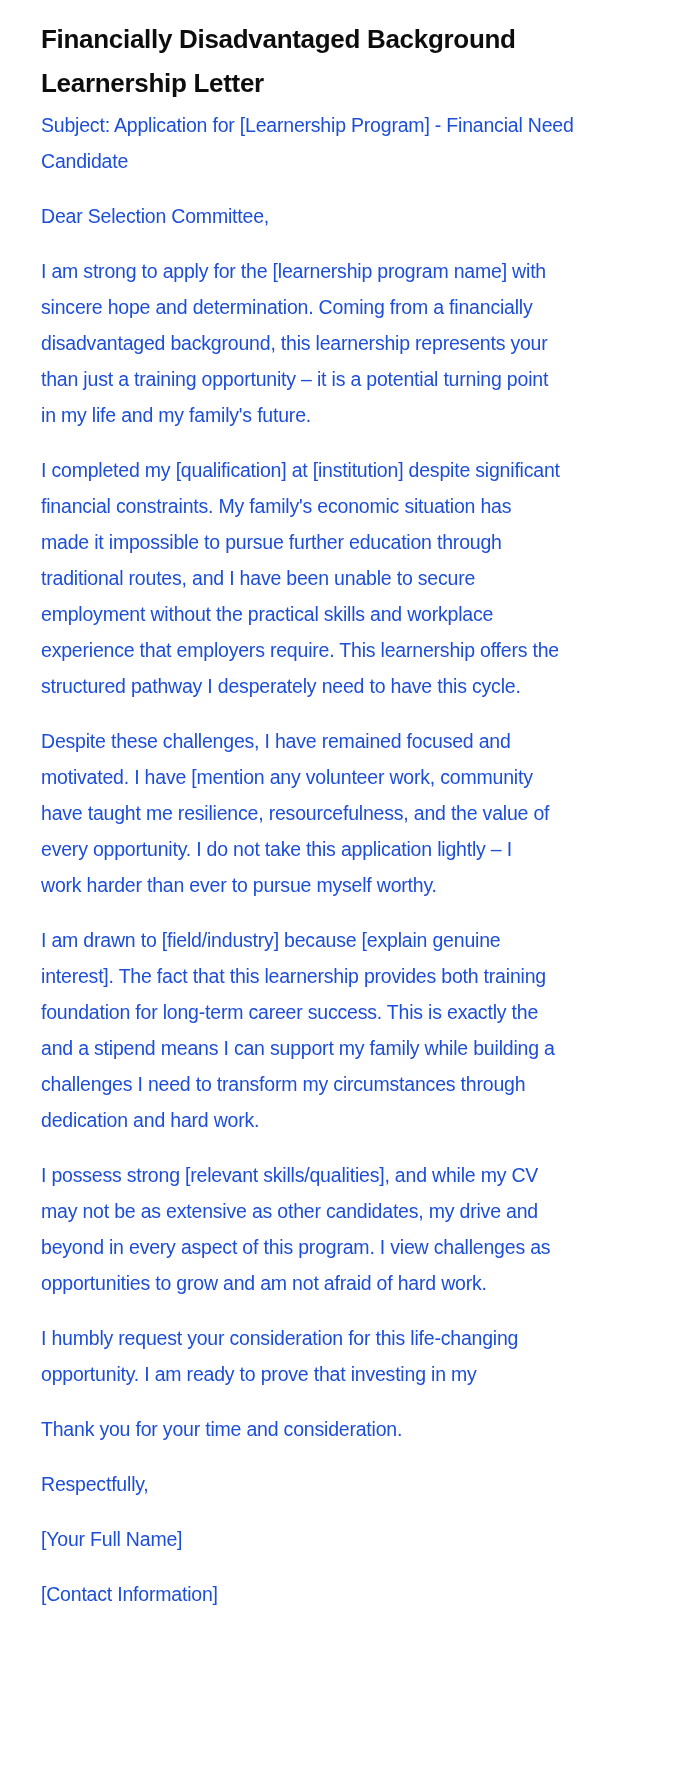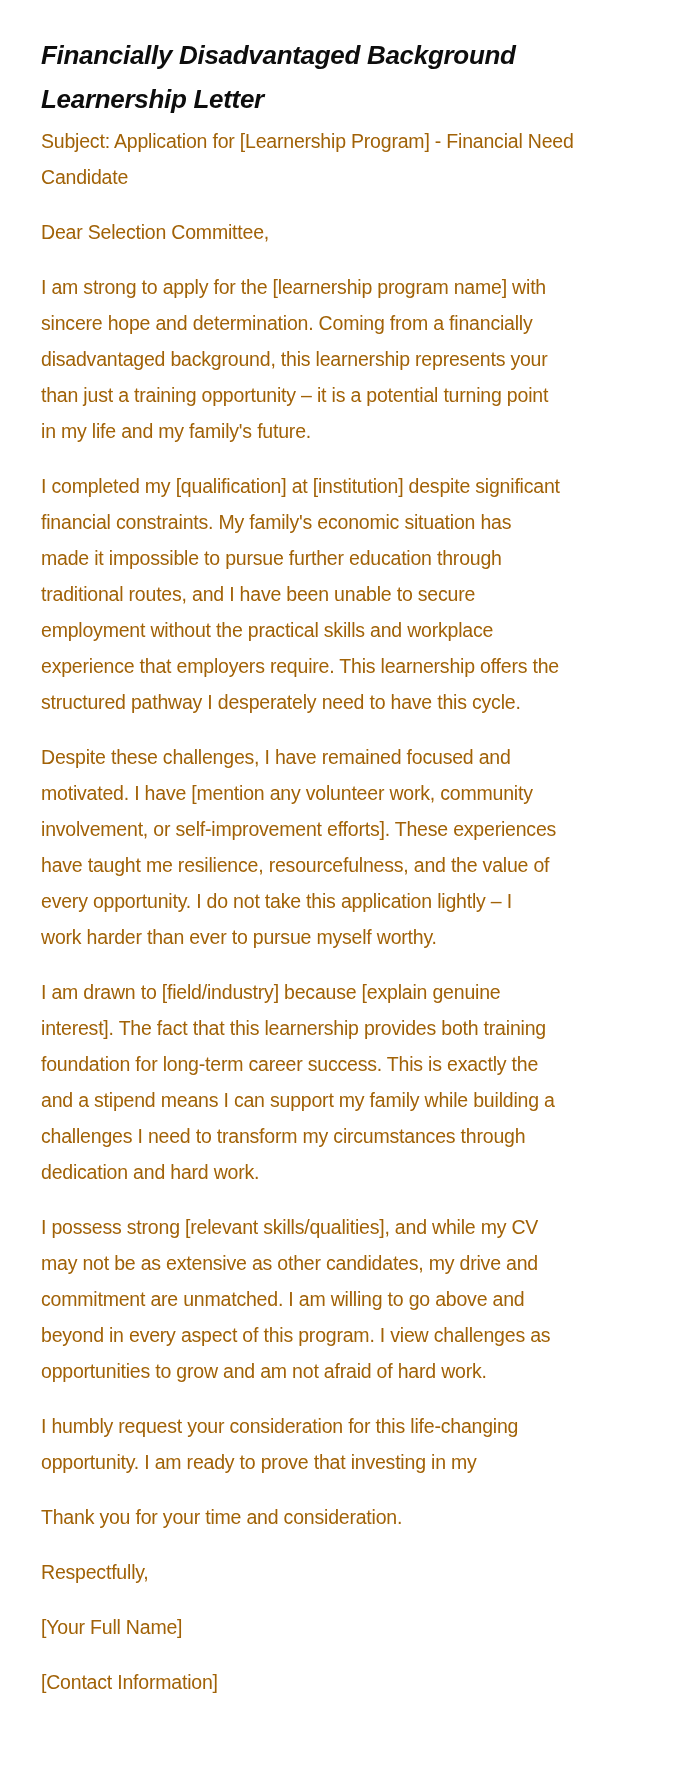--- a/index.html
+++ b/index.html
@@ -13,34 +13,33 @@
       overflow: hidden;
       color: #111111;
       font-family: "Liberation Sans", sans-serif;
     }
     .page {
       position: relative;
       padding: 17px 0 0 41px;
       width: 640px;
     }
     .title {
-      margin: 16px 0 2px 0;
+      margin: 0 0 2px 0;
       font-size: 26px;
       font-weight: bold;
       line-height: 44px;
       letter-spacing: -0.3px;
       color: #0d0d0d;
-      font-style: italic;
     }
     .para {
       margin: 0 0 19px 0;
       font-size: 19.5px;
       line-height: 36px;
       letter-spacing: -0.2px;
-      color: #a16207;
+      color: #1d4ed8;
     }
     .line {
       display: block;
       white-space: nowrap;
     }
   </style>
 </head>
 <body>
 
 <div class="page">
@@ -73,39 +72,37 @@
     <span class="line">made it impossible to pursue further education through</span>
     <span class="line">traditional routes, and I have been unable to secure</span>
     <span class="line">employment without the practical skills and workplace</span>
     <span class="line">experience that employers require. This learnership offers the</span>
     <span class="line">structured pathway I desperately need to have this cycle.</span>
   </p>
 
   <p class="para">
     <span class="line">Despite these challenges, I have remained focused and</span>
     <span class="line">motivated. I have [mention any volunteer work, community</span>
-    <span class="line">involvement, or self-improvement efforts]. These experiences</span>
     <span class="line">have taught me resilience, resourcefulness, and the value of</span>
     <span class="line">every opportunity. I do not take this application lightly – I</span>
     <span class="line">work harder than ever to pursue myself worthy.</span>
   </p>
 
   <p class="para">
     <span class="line">I am drawn to [field/industry] because [explain genuine</span>
     <span class="line">interest]. The fact that this learnership provides both training</span>
     <span class="line">foundation for long-term career success. This is exactly the</span>
     <span class="line">and a stipend means I can support my family while building a</span>
     <span class="line">challenges I need to transform my circumstances through</span>
     <span class="line">dedication and hard work.</span>
   </p>
 
   <p class="para">
     <span class="line">I possess strong [relevant skills/qualities], and while my CV</span>
     <span class="line">may not be as extensive as other candidates, my drive and</span>
-    <span class="line">commitment are unmatched. I am willing to go above and</span>
     <span class="line">beyond in every aspect of this program. I view challenges as</span>
     <span class="line">opportunities to grow and am not afraid of hard work.</span>
   </p>
 
   <p class="para">
     <span class="line">I humbly request your consideration for this life-changing</span>
     <span class="line">opportunity. I am ready to prove that investing in my</span>
   </p>
 
   <p class="para">

